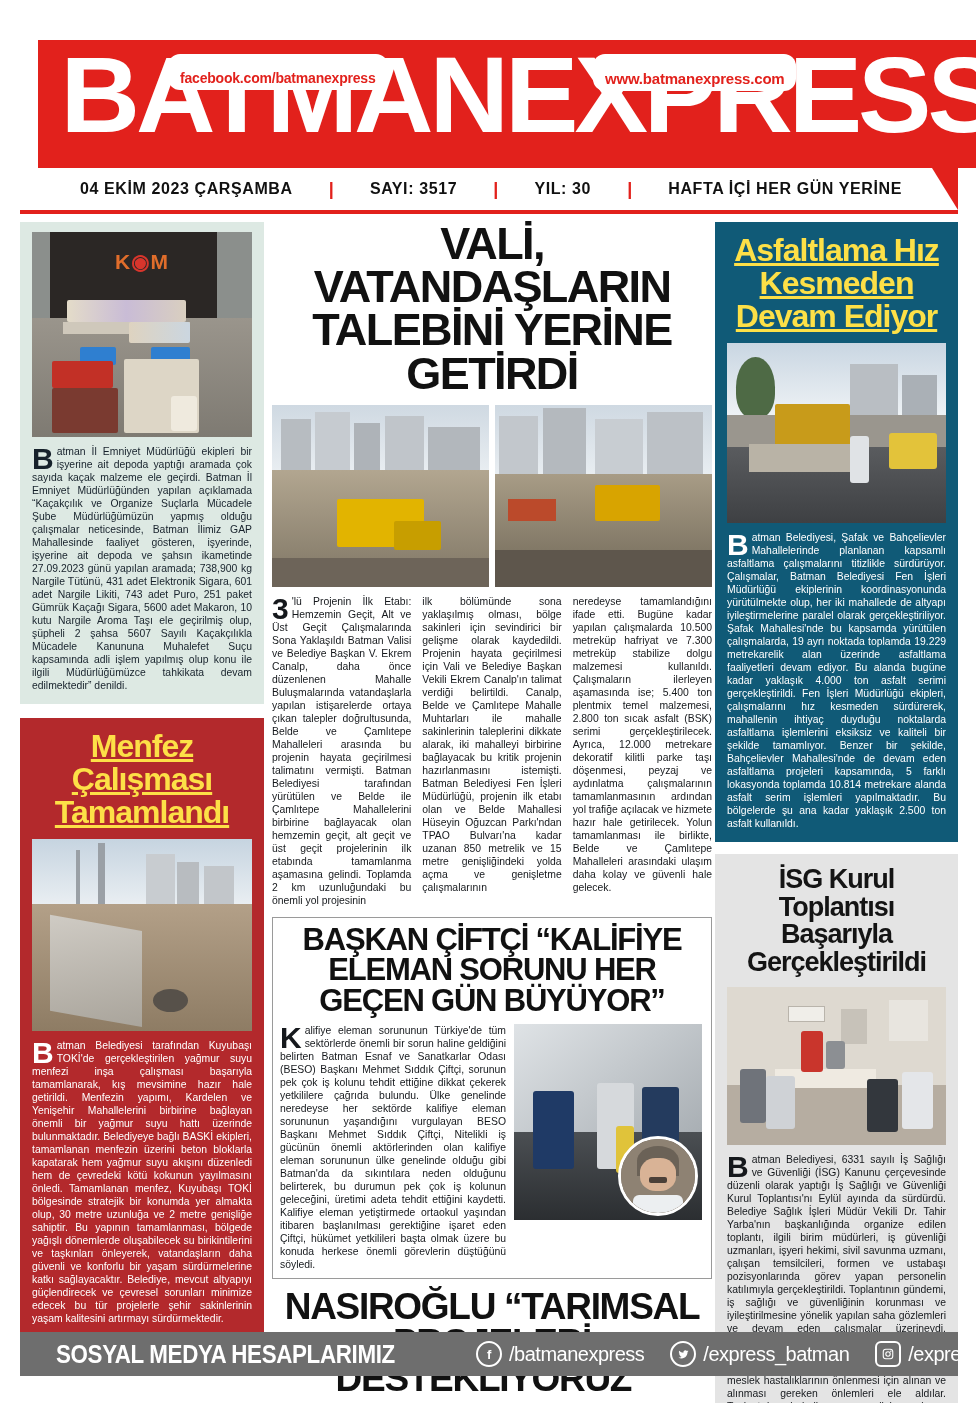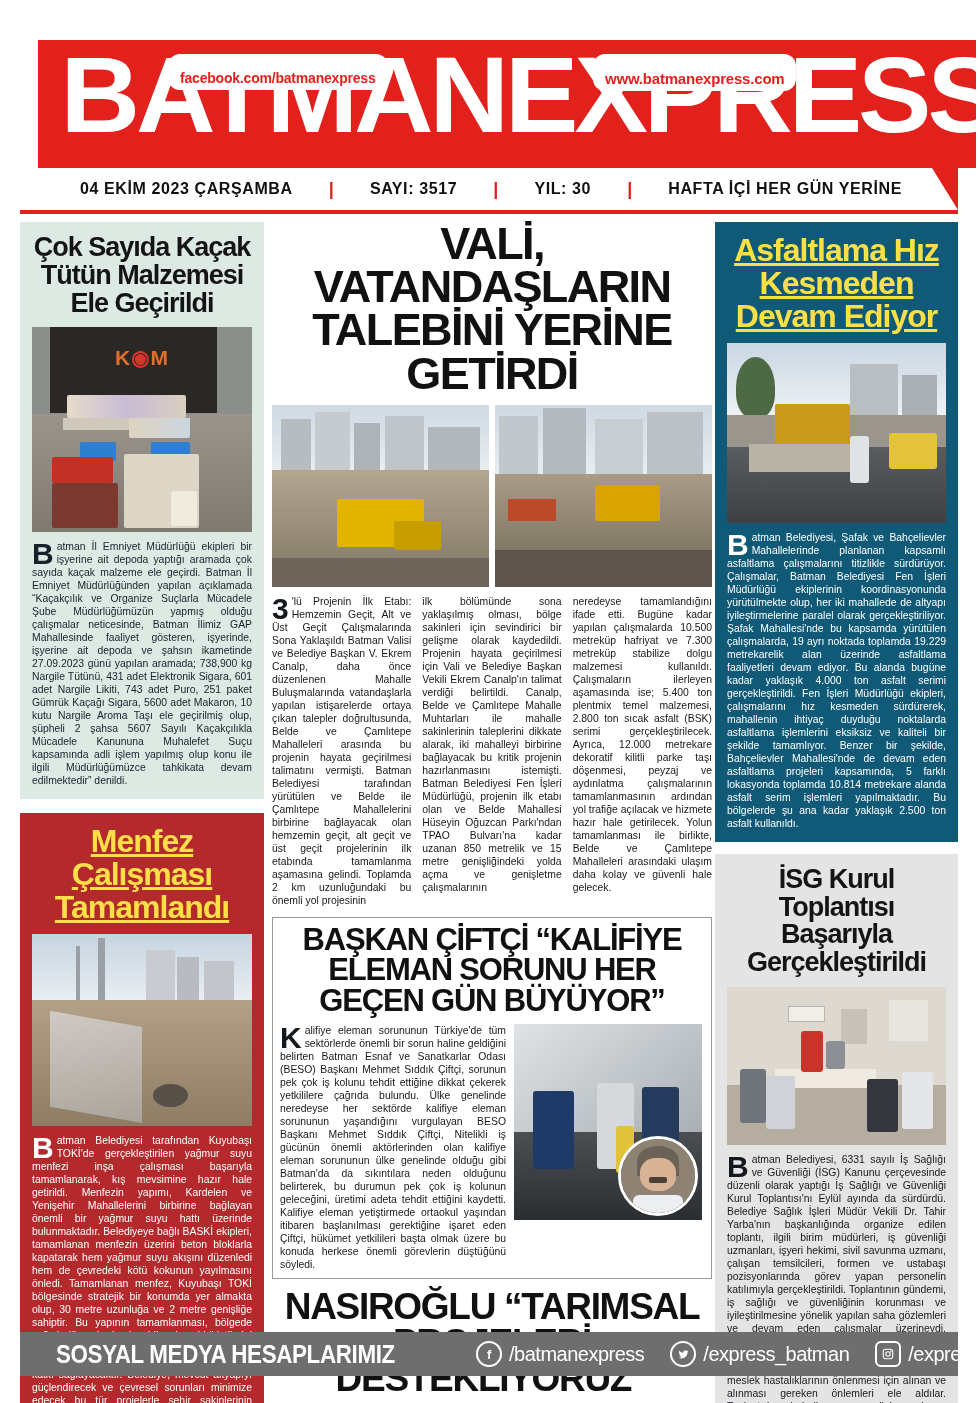--- a/index.html
+++ b/index.html
@@ -112,21 +112,20 @@
       <span class="it">YIL: 30</span>
       <span class="sep">|</span>
       <span class="it">HAFTA İÇİ HER GÜN YERİNE</span>
     </div>
   </div>
   <div class="redrule"></div>
 
   <div class="col-left">
 
     <div class="box-mint">
-      <div class="h-blk dark">Çok Sayıda Kaçak Tütün Malzemesi Ele Geçirildi</div>
       <div class="photo ph" style="height:205px;background:#8b8f8c;">
         <div class="wall" style="left:8%;top:0;width:76%;height:42%;background:#2b2725;"></div>
         <div style="position:absolute;left:26%;top:9%;width:48%;height:15%;color:#e06d2b;font-weight:bold;font-size:21px;text-align:center;letter-spacing:1px;">K<span style="color:#d8352c;">◉</span>M</div>
         <div class="ground" style="height:58%;background:linear-gradient(#9a958c,#7e7a72);"></div>
         <div class="tbl" style="left:14%;top:44%;width:58%;height:6%;"></div>
         <div class="goods" style="left:16%;top:33%;width:54%;height:11%;background:linear-gradient(90deg,#e4dcc9,#c9bcd6,#d9cfc0);"></div>
         <div class="goods" style="left:44%;top:44%;width:28%;height:10%;background:linear-gradient(90deg,#ded3c0,#cbd6e0);"></div>
         <div class="goods" style="left:22%;top:56%;width:16%;height:9%;background:#2f7fd0;"></div>
         <div class="goods" style="left:54%;top:56%;width:18%;height:9%;background:#2f7fd0;"></div>
         <div class="goods" style="left:9%;top:63%;width:28%;height:13%;background:#c23026;"></div>

